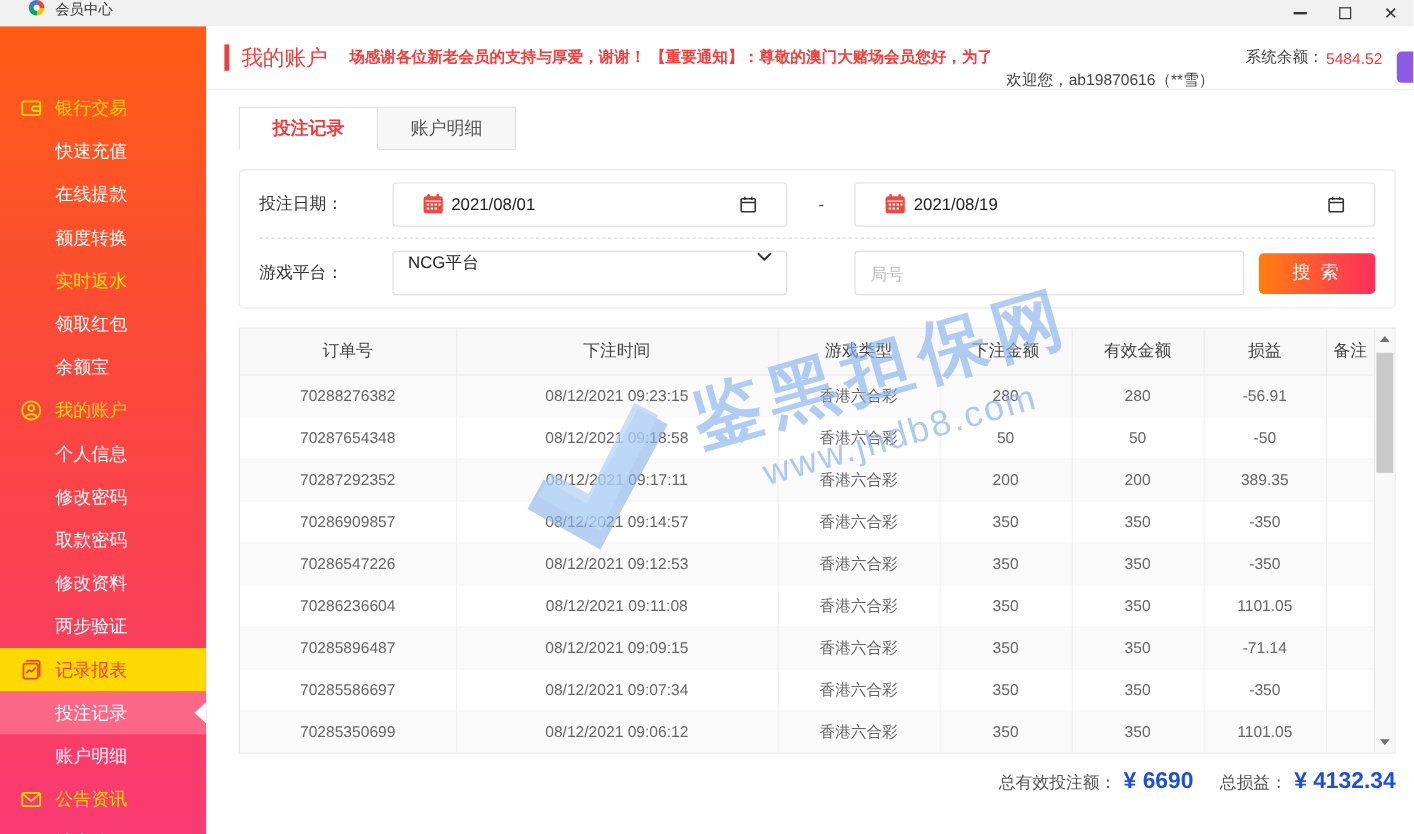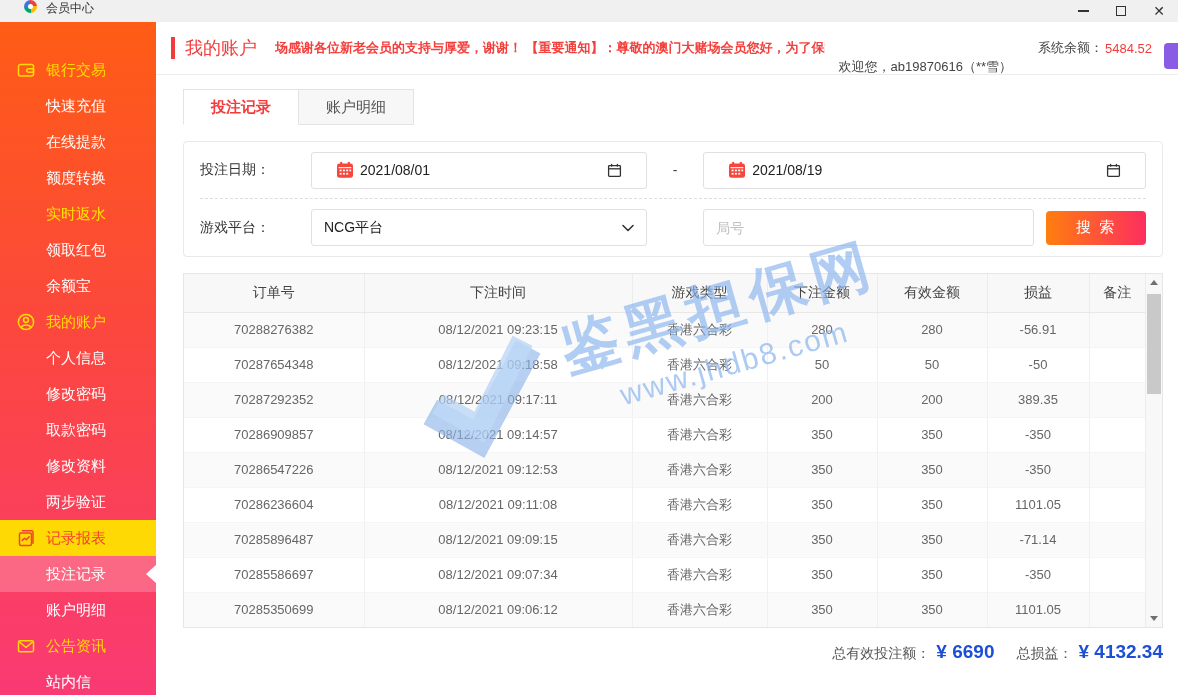--- a/index.html
+++ b/index.html
@@ -14,21 +14,21 @@
   .app-icon::after { content:""; position:absolute; left:4px; top:4px; width:5px; height:5px; background:#fff; border-radius:50%; }
   .win-title { font-size:12px; color:#333; }
   .win-controls { margin-left:auto; display:flex; align-items:center; }
   .wc { width:38px; height:22px; display:flex; align-items:center; justify-content:center; cursor:pointer; }
   .wc-min i { display:block; width:11px; border-top:2px solid #333; }
   .wc-max i { display:block; width:10px; height:10px; border:1.6px solid #333; }
   .wc-close { font-size:14px; color:#333; }
 
   
   .layout { display:flex; height:673px; }
-  .sidebar { width:156px; flex:none; padding-top:30px;
+  .sidebar { width:172px; flex:none; padding-top:50px;
     background:linear-gradient(180deg,#ff5c15 0%,#fb4640 48%,#f93a74 100%); overflow:hidden; }
   .sb-header, .sb-item { height:36px; display:flex; align-items:center; position:relative; font-size:15px; cursor:pointer; }
   .sb-header { color:#ffd903; padding-left:16px; }
   .sb-item { color:#fff; padding-left:46px; }
   .sb-item.yellow { color:#ffe400; }
   .sb-header.active-header { background:#ffd903; color:#f6402f; }
   .sb-item.active { background:rgba(255,255,255,0.22); }
   .sb-item.active::after { content:""; position:absolute; right:0; top:50%; transform:translateY(-50%);
     border-top:9px solid transparent; border-bottom:9px solid transparent; border-right:10px solid #fff; }
   .sb-icon { width:22px; height:20px; margin-right:8px; display:flex; align-items:center; }
@@ -59,21 +59,21 @@
   .filter-row.first { border-bottom:1px dashed #ddd; }
   .f-label { width:111px; flex:none; font-size:14px; color:#333; }
   .date-input { width:337px; height:37px; border:1px solid #e0e0e0; border-radius:3px; background:#fff;
     display:flex; align-items:center; padding:0 24px; cursor:pointer; }
   .date-input.wide { width:444px; }
   .cal-red { width:18px; height:18px; margin-right:6px; flex:none; }
   .date-text { font-size:14px; color:#222; }
   .native-cal { margin-left:auto; width:15px; height:15px; }
   .sep-dash { width:56px; flex:none; text-align:center; font-size:14px; color:#444; }
   .select-box { width:337px; height:37px; border:1px solid #e0e0e0; border-radius:3px; background:#fff;
-    display:flex; align-items:center; padding:0 12px; font-size:14px; color:#222; cursor:pointer; }
+    display:flex; padding:0 12px; font-size:14px; color:#222; cursor:pointer; }
   .chev { margin-left:auto; width:12px; height:8px; }
   .spacer56 { width:56px; flex:none; }
   .round-input { width:332px; height:37px; border:1px solid #e0e0e0; border-radius:3px; padding:0 12px; font-size:14px; color:#333;
     font-family:"Liberation Sans","DejaVu Sans",sans-serif; outline:none; }
   .round-input::placeholder { color:#bfbfbf; }
   .search-btn { width:100px; height:34px; margin-left:12px; border:none; border-radius:4px; cursor:pointer;
     background:linear-gradient(90deg,#ff7e0e,#fd2e5e); color:#fff; font-size:15px; letter-spacing:2px;
     font-family:"Liberation Sans","DejaVu Sans",sans-serif; }
 
   

